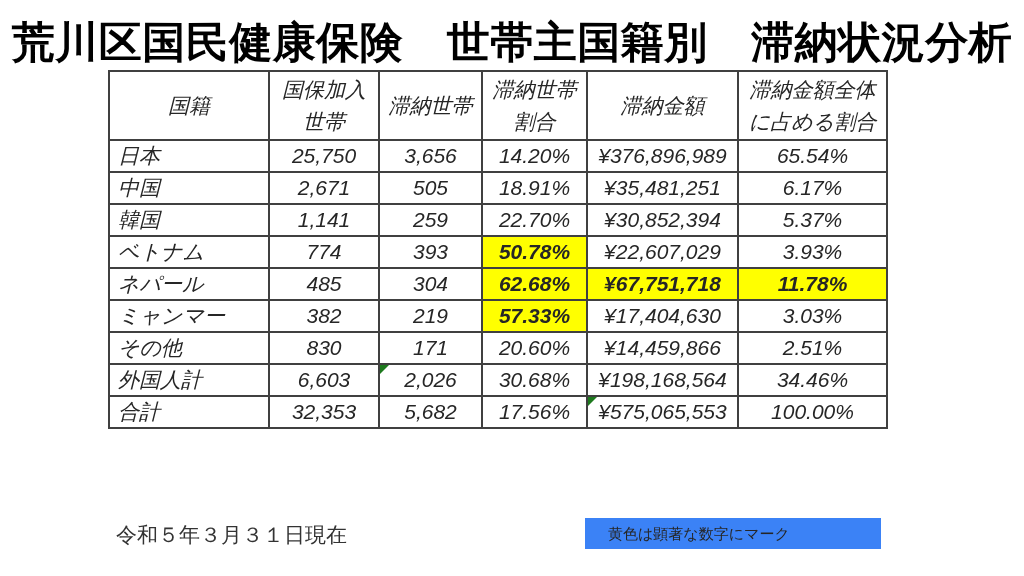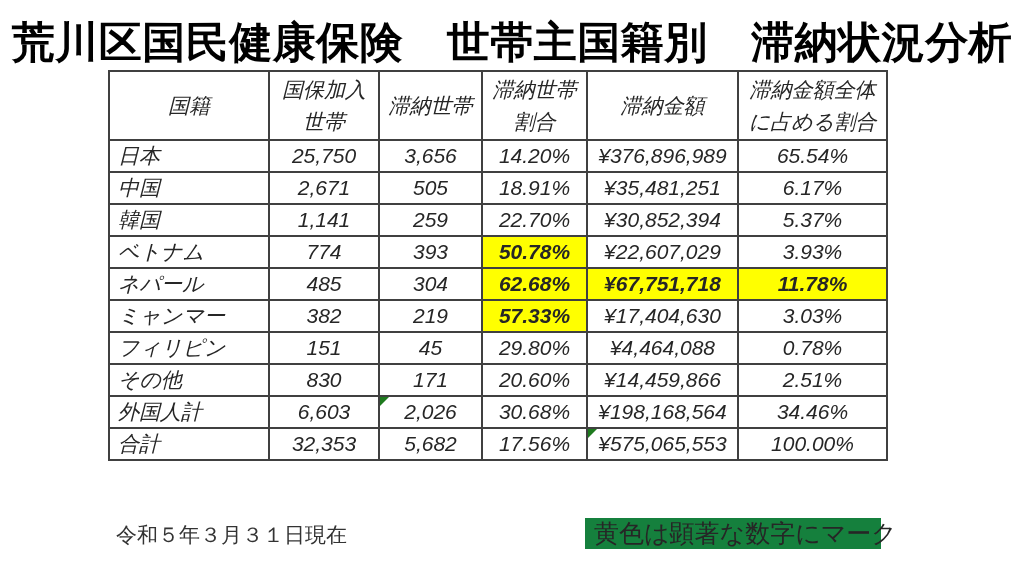--- a/index.html
+++ b/index.html
@@ -85,23 +85,23 @@
     white-space: nowrap;
   }
   .hl-note {
     position: absolute;
     left: 585px;
     top: 1px;
     width: 296px;
     height: 31px;
     line-height: 31px;
     box-sizing: border-box;
-    padding-left: 9px;
-    background: #15803d;
-    font-size: 25px;
+    padding-left: 23px;
+    background: #3b82f6;
+    font-size: 15px;
     color: #262626;
     white-space: nowrap;
   }
 </style>
 </head>
 <body>
 
 <h1 class="page-title">荒川区国民健康保険　世帯主国籍別　滞納状況分析</h1>
 
 <div class="table-wrap">
@@ -170,28 +170,20 @@
   </tr>
         <tr>
     <td class="c-name">ミャンマー</td>
     <td class="c-num">382</td>
     <td class="c-num">219</td>
     <td class="c-num hl">57.33%</td>
     <td class="c-num">¥17,404,630</td>
     <td class="c-num">3.03%</td>
   </tr>
         <tr>
-    <td class="c-name">フィリピン</td>
-    <td class="c-num">151</td>
-    <td class="c-num">45</td>
-    <td class="c-num">29.80%</td>
-    <td class="c-num">¥4,464,088</td>
-    <td class="c-num">0.78%</td>
-  </tr>
-        <tr>
     <td class="c-name">その他</td>
     <td class="c-num">830</td>
     <td class="c-num">171</td>
     <td class="c-num">20.60%</td>
     <td class="c-num">¥14,459,866</td>
     <td class="c-num">2.51%</td>
   </tr>
         <tr>
     <td class="c-name">外国人計</td>
     <td class="c-num">6,603</td>

